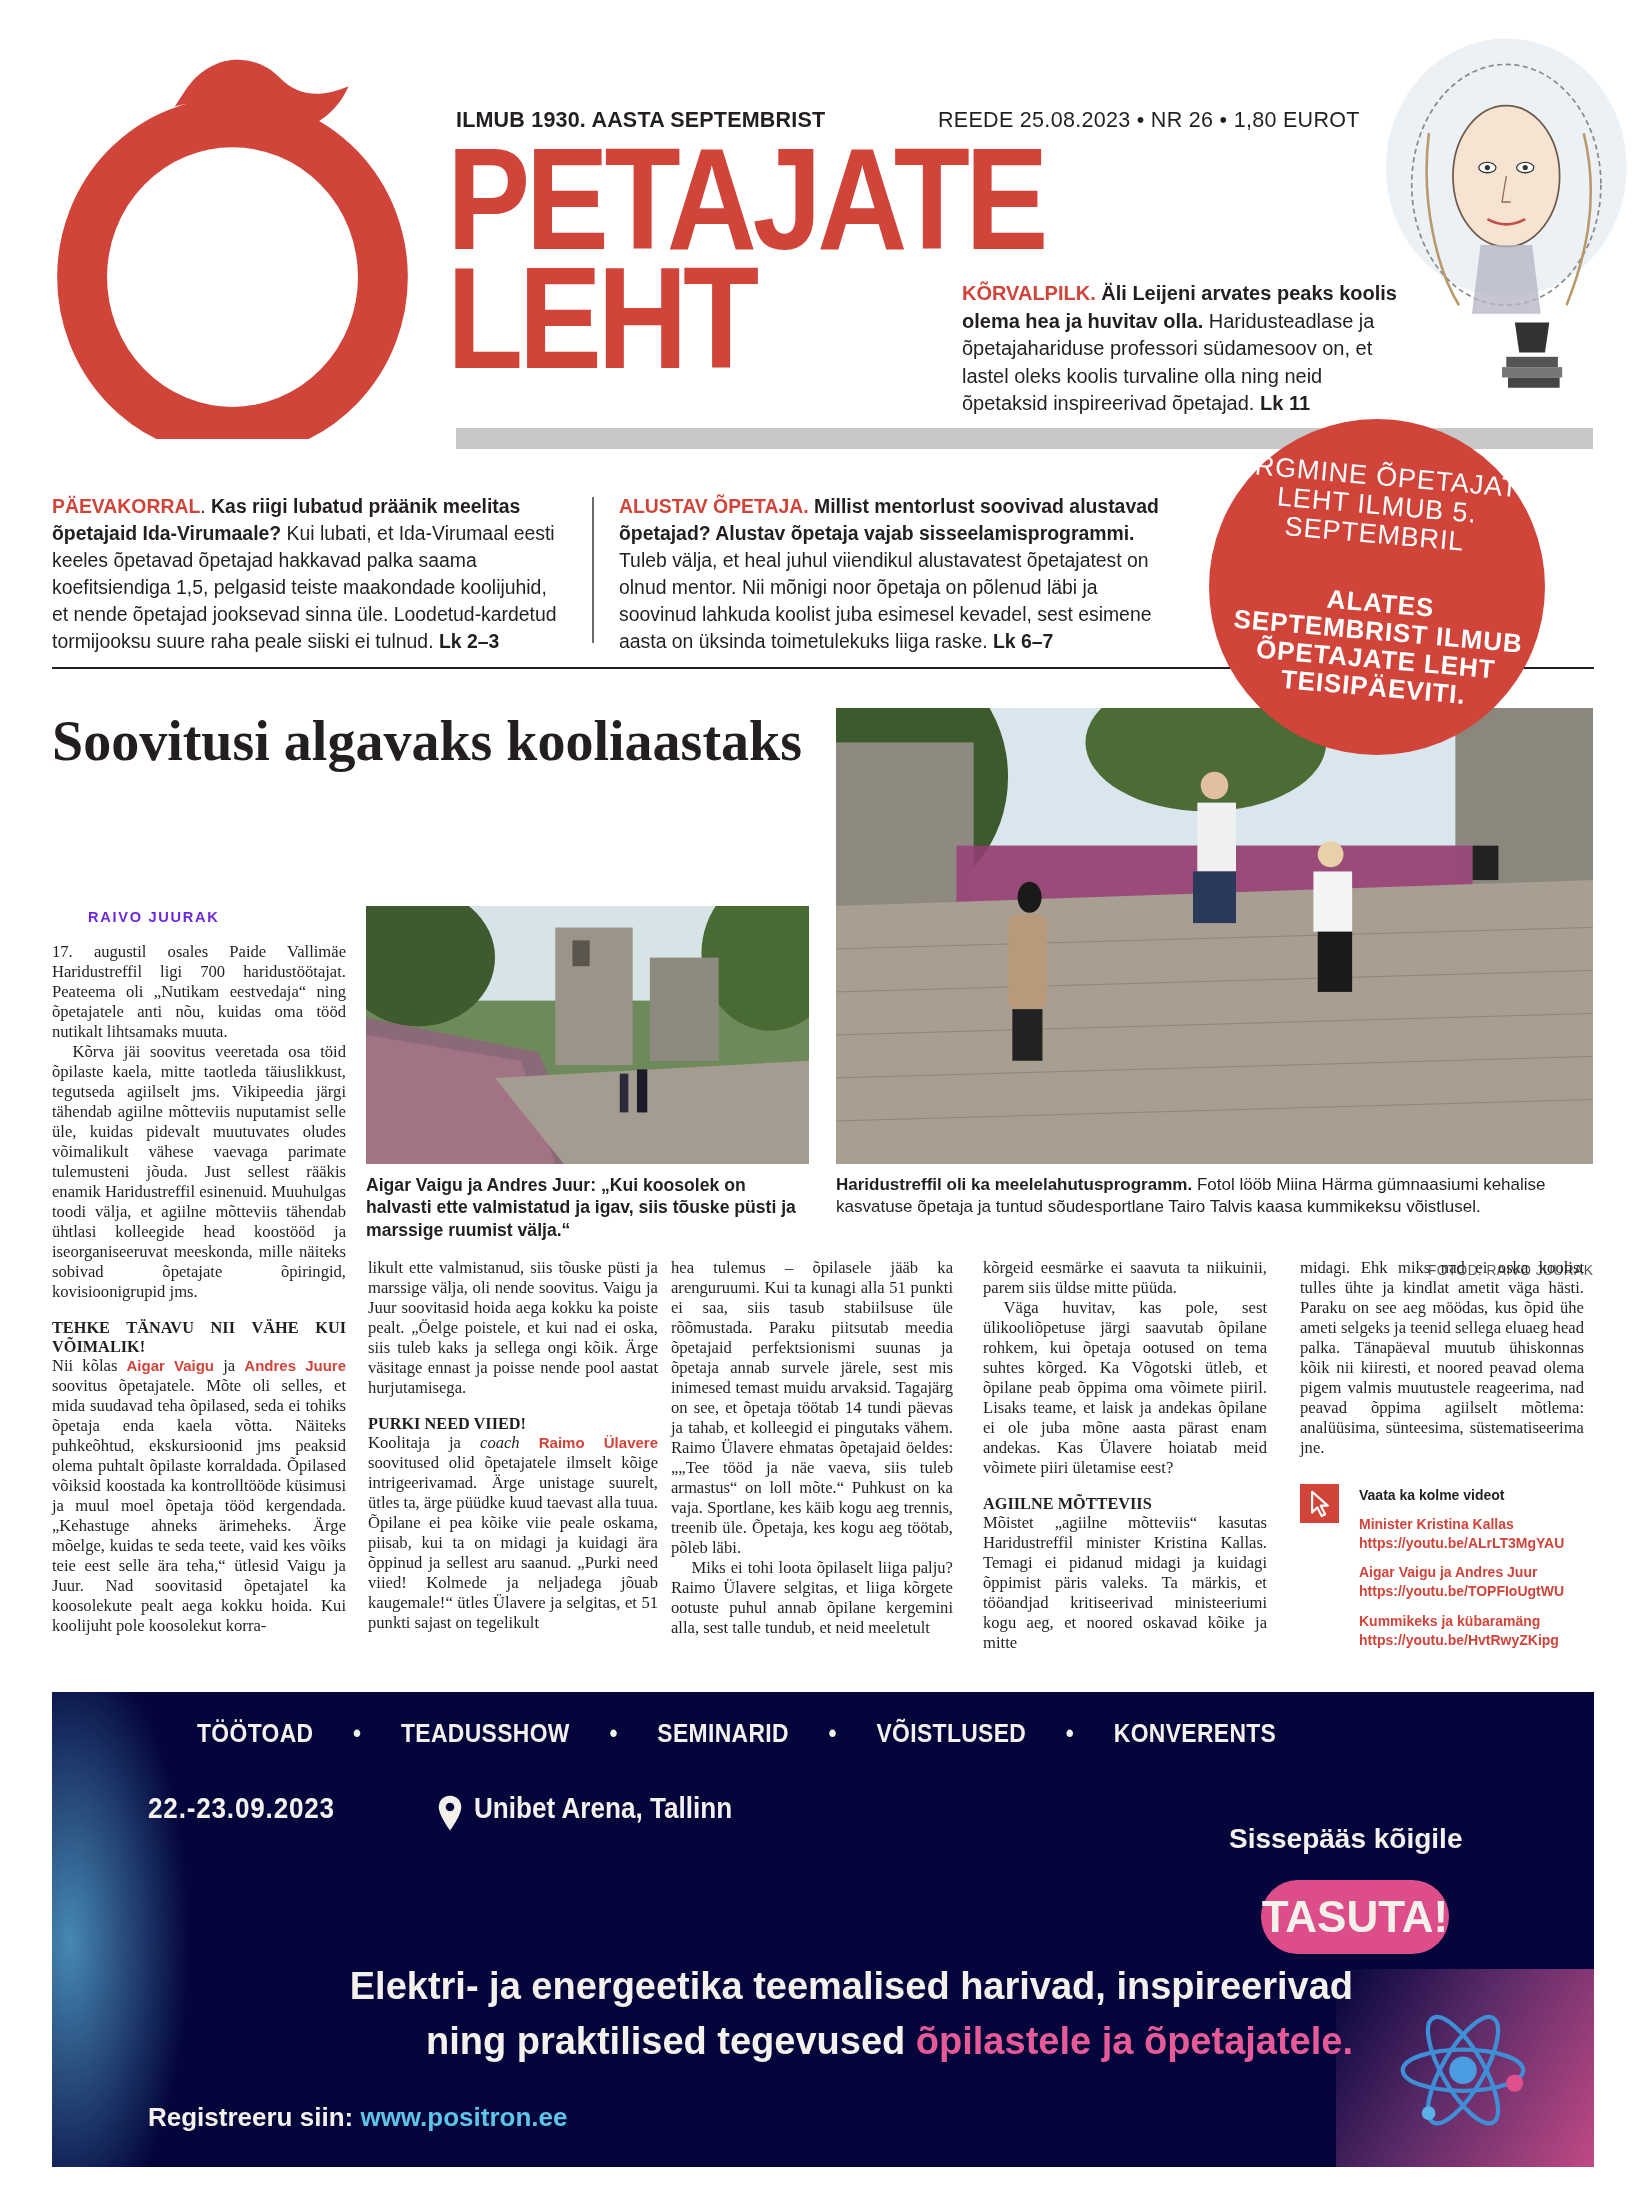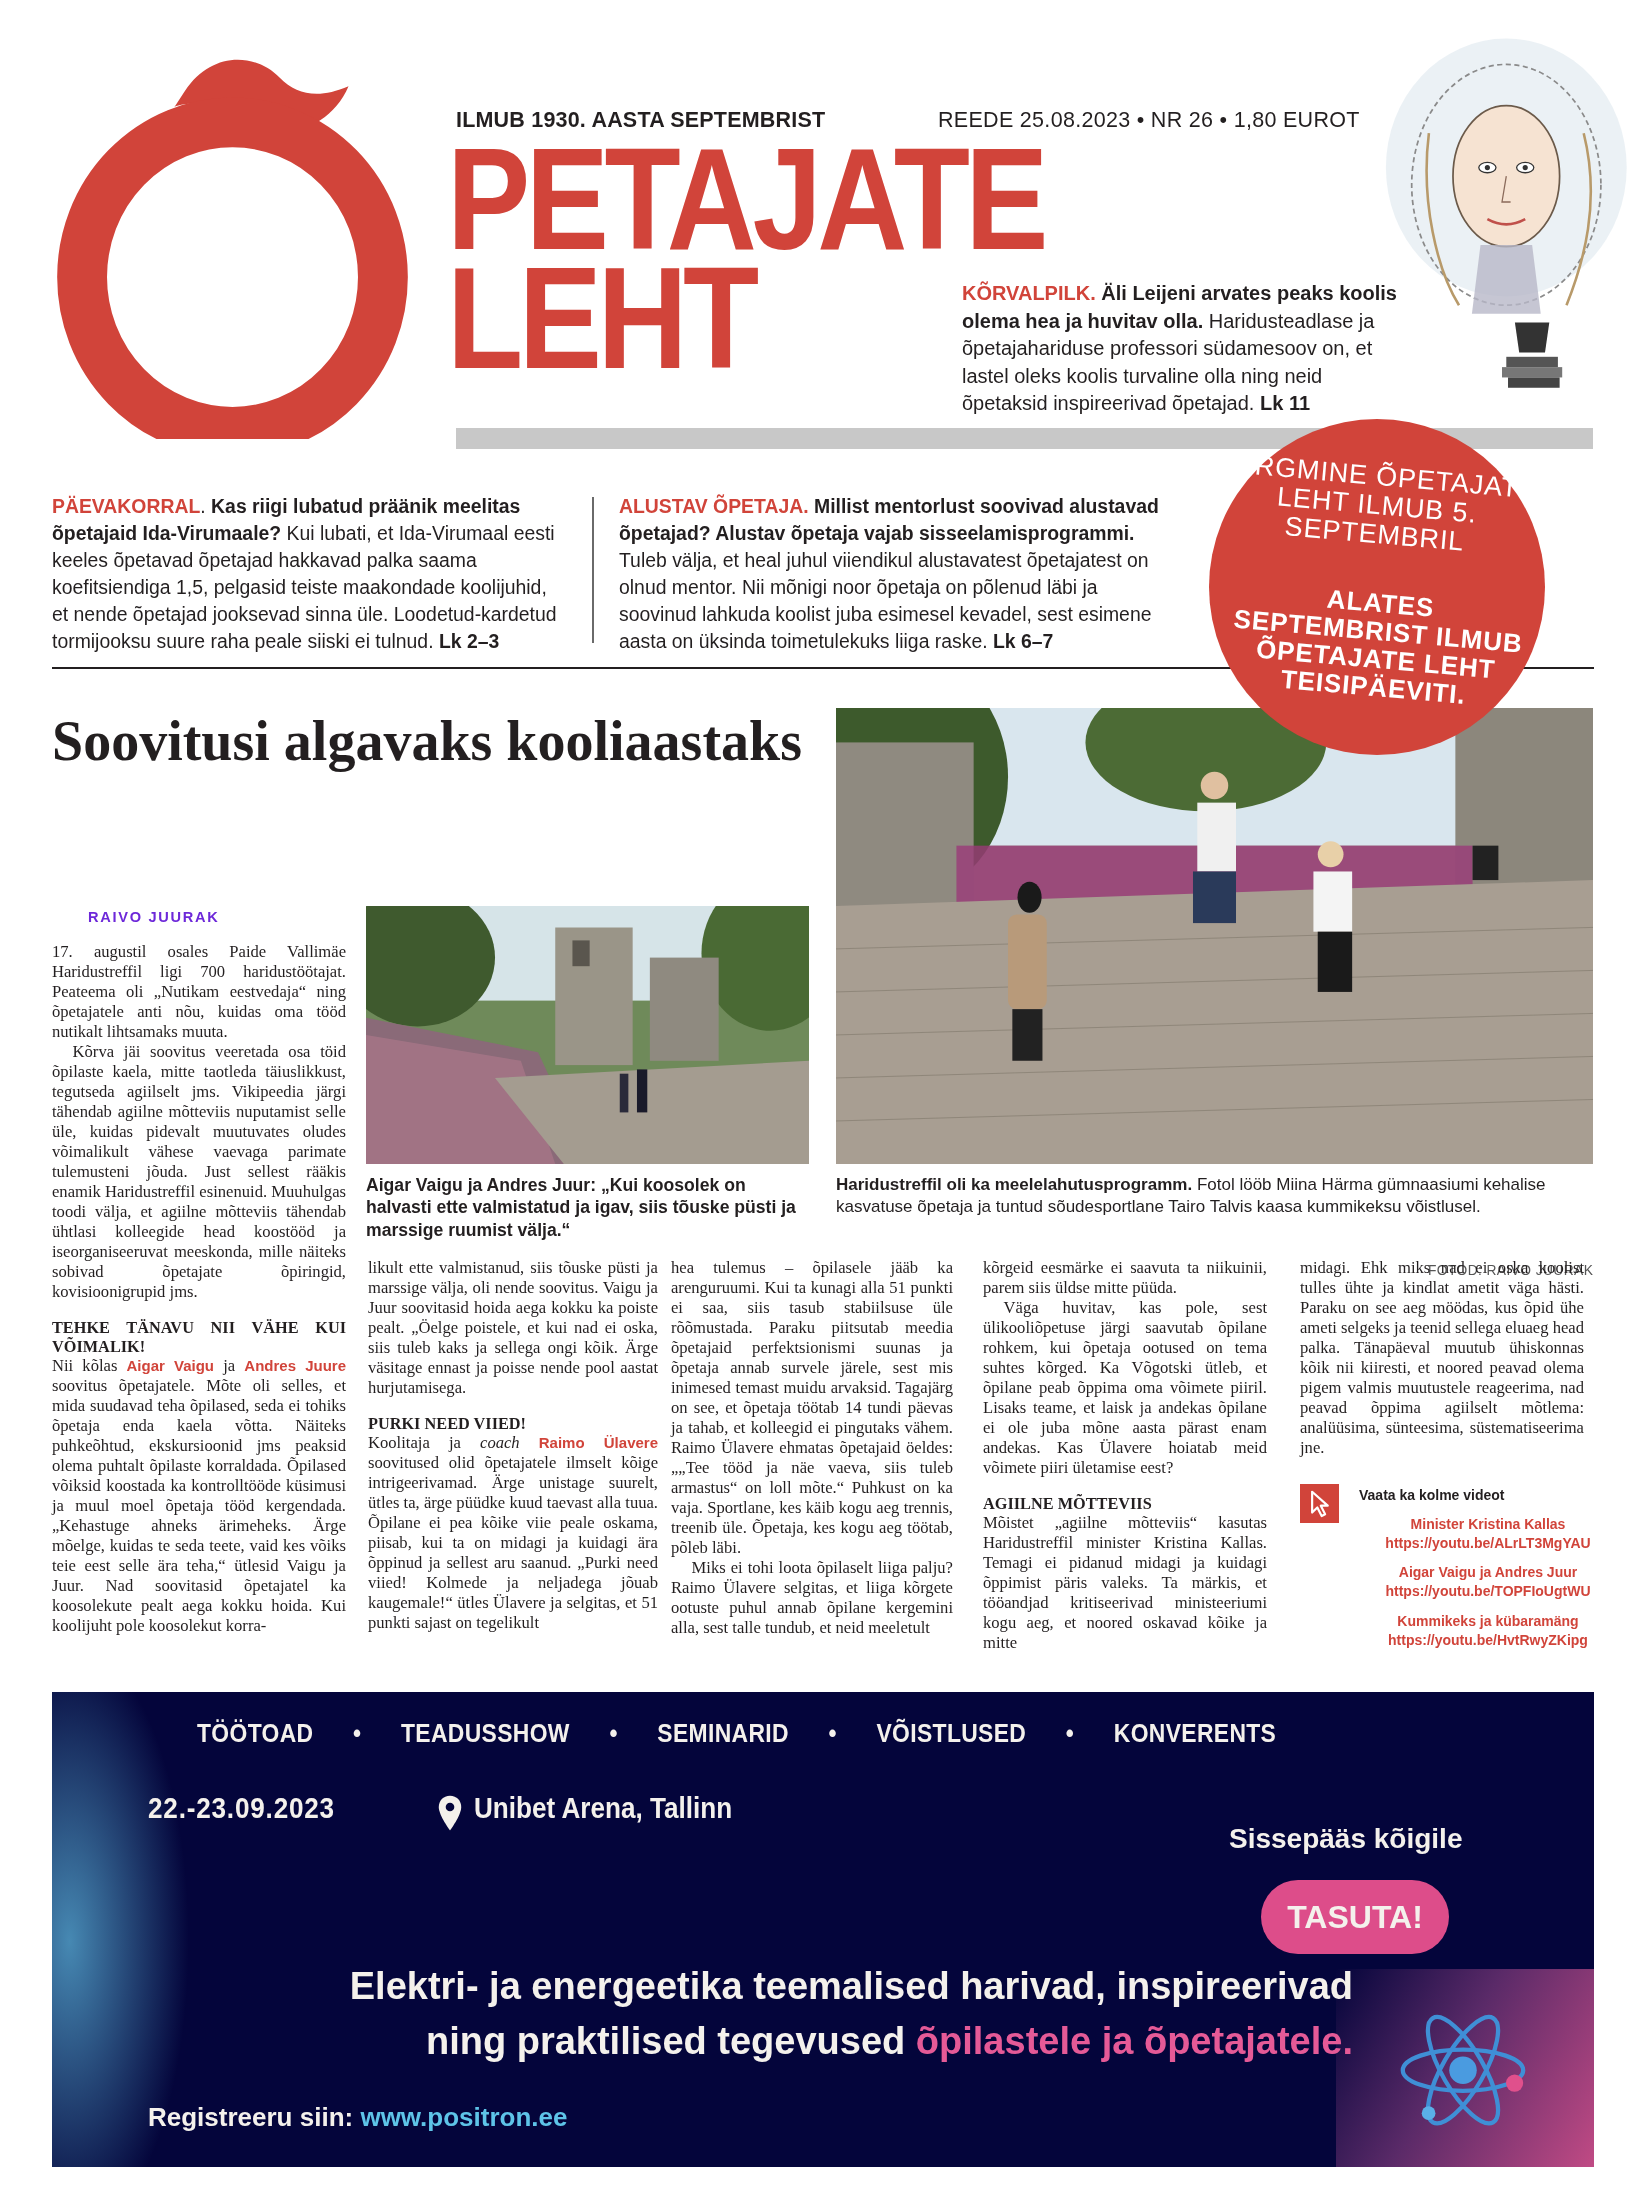--- a/index.html
+++ b/index.html
@@ -61,35 +61,35 @@
   .col-2 { left: 368px; top: 1258px; width: 290px; }
   .col-3 { left: 671px; top: 1258px; width: 282px; }
   .col-4 { left: 983px; top: 1258px; width: 284px; }
   .col-5 { left: 1300px; top: 1258px; width: 284px; }
 
   
   .video-box { left: 1300px; top: 1484px; width: 310px; }
   .video-icon { position: absolute; left: 0; top: 0; width: 39px; height: 39px; background: #d1443a; }
   .video-content { position: absolute; left: 59px; top: 1.7px; width: 258px; font-size: 14px; line-height: 19px; }
   .video-title { font-weight: bold; color: #231f20; }
-  .video-item { margin-top: 10.3px; color: #d1443a; font-weight: bold; text-align: center; }
+  .video-item { margin-top: 10.3px; color: #d1443a; font-weight: bold; }
 
   
   .ad { left: 52px; top: 1692px; width: 1542px; height: 475px; background: #04053b; overflow: hidden; text-align: right; }
   .ad-glow-left { position: absolute; left: -103px; top: -52px; width: 241px; height: 602px; background: radial-gradient(ellipse at center, rgba(82,160,200,0.85) 0%, rgba(4,5,59,0) 70%); }
   .ad-glow-right { position: absolute; right: 0; bottom: 0; width: 258px; height: 198px; background: linear-gradient(120deg, #04053b 0%, #5a2a68 45%, #c04a84 100%); }
   .ad-topics { position: absolute; left: 145px; top: 26px; display: flex; gap: 0; font-size: 26px; font-weight: bold; color: #f4f1ec; letter-spacing: 0.4px; transform: scaleX(0.88); transform-origin: left top; }
   .ad-topics .t { margin-right: 45px; }
   .ad-topics .dot { margin-right: 45px; }
   .ad-date { position: absolute; left: 96px; top: 100px; font-size: 29px; font-weight: bold; color: #f4f1ec; letter-spacing: 0.9px; transform: scaleX(0.9); transform-origin: left top; }
   .ad-pin { position: absolute; left: 385px; top: 102px; width: 26px; height: 38px; }
   .ad-location { position: absolute; left: 422px; top: 100px; font-size: 29px; font-weight: bold; color: #f4f1ec; transform: scaleX(0.9); transform-origin: left top; }
   .ad-title { position: absolute; left: 93px; top: 145px; font-size: 100px; font-weight: bold; color: #f4f1ec; letter-spacing: 0.9px; line-height: 1.1; }
   .ad-free-label { position: absolute; left: 1177px; top: 131px; font-size: 28px; font-weight: bold; color: #f4f1ec; }
-  .ad-free-pill { position: absolute; left: 1209px; top: 148px; margin-top: 40px; width: 188px; height: 74px; border-radius: 37px; background: #dd4d8a; color: #f4f1ec; font-size: 32px; font-weight: bold; display: flex; align-items: center; justify-content: center; }
+  .ad-free-pill { position: absolute; left: 1209px; top: 148px; margin-top: 40px; width: 188px; height: 74px; border-radius: 37px; background: #dd4d8a; color: #f4f1ec; font-size: 44px; font-weight: bold; display: flex; align-items: center; justify-content: center; }
   .ad-desc { position: absolute; left: 96px; top: 267px; width: 1205px; font-size: 38px; line-height: 55px; font-weight: bold; color: #f4f1ec; }
   .ad-desc .pink { color: #e55a97; }
   .ad-register { position: absolute; left: 96px; top: 410px; font-size: 26px; font-weight: bold; color: #f4f1ec; }
   .ad-register .link { color: #5ec4e8; }
   .ad-atom { position: absolute; left: 1342px; top: 318px; width: 138px; height: 129px; }
 </style>
 </head>
 <body>
 
 <svg class="abs logo-ring" viewBox="0 0 420 460">

